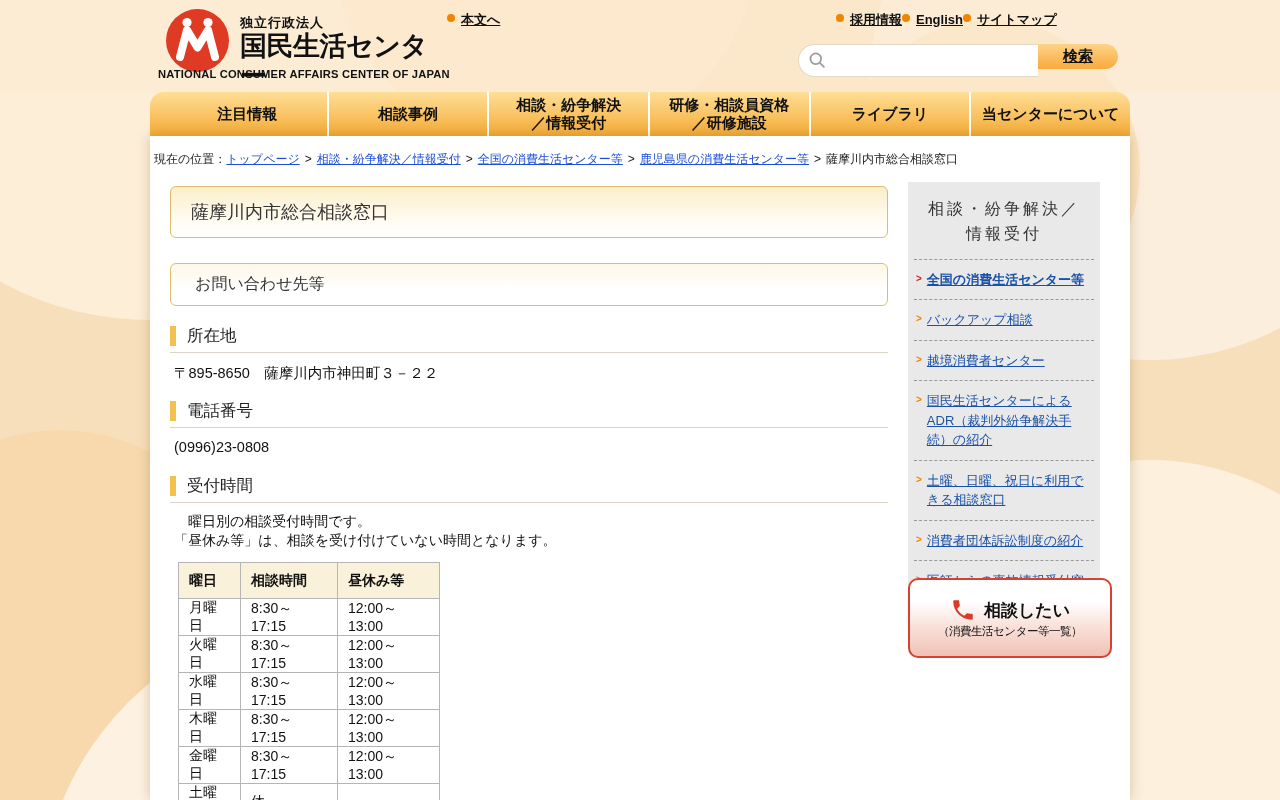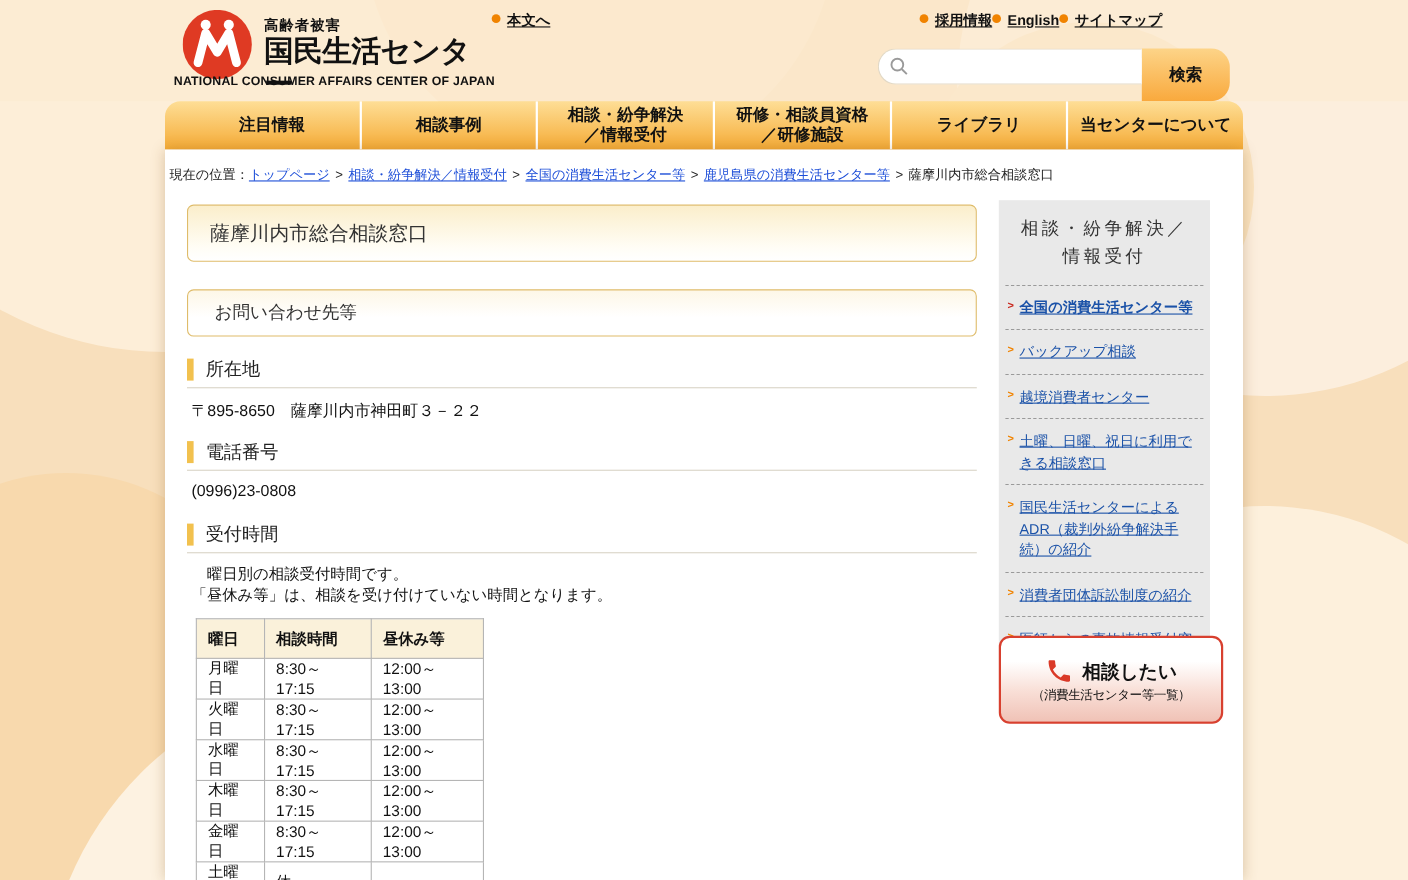--- a/index.html
+++ b/index.html
@@ -30,21 +30,21 @@
   .bullet { display:inline-block; width:8px; height:8px; border-radius:50%; background:#f08300; margin-right:6px; vertical-align:2px; }
   .toplink { font-size:13px; font-weight:bold; color:#111; text-decoration:underline; cursor:pointer; }
   .skip-link-wrap { position:absolute; left:447px; top:10px; }
   .toplinks { position:absolute; left:836px; top:10px; display:flex; white-space:nowrap; }
 
   
   .searchbar { position:absolute; left:798px; top:44px; width:320px; height:33px; display:flex; }
   .search-input-wrap { position:relative; flex:1; }
   .search-input-wrap svg { position:absolute; left:10px; top:7px; }
   .search-input { width:100%; height:33px; border:1px solid #e2d9c6; border-right:none; border-radius:17px 0 0 17px; padding:0 8px 0 34px; font-size:14px; background:#fff; outline:none; }
-  .search-btn { width:80px; height:48px; border:none; border-radius:0 17px 17px 0; background:linear-gradient(180deg,#fdd488,#f9a93d); font-size:15px; font-weight:bold; color:#111; cursor:pointer; font-family:inherit; }
+  .search-btn { width:80px; height:25px; border:none; border-radius:0 17px 17px 0; background:linear-gradient(180deg,#fdd488,#f9a93d); font-size:15px; font-weight:bold; color:#111; cursor:pointer; font-family:inherit;text-decoration:underline; }
 
   
   .nav { position:absolute; left:150px; top:92px; width:980px; height:44px; display:flex; background:linear-gradient(180deg,#fede96,#f5ab36); border-radius:14px 14px 0 0; overflow:hidden; }
   .nav-item { flex:1; display:flex; flex-direction:column; justify-content:center; align-items:center; font-size:15px; font-weight:bold; line-height:1.18; cursor:pointer; border-left:2px solid #fff; text-align:center; }
   .nav-item:first-child { border-left:none;padding-left:18px; }
 
   
   .content { position:absolute; left:150px; top:136px; width:980px; height:664px; background:#fff; box-shadow:0 0 12px rgba(130,85,30,0.3); overflow:hidden; }
 
   .breadcrumb { position:absolute; left:4px; top:15px; font-size:12px; color:#222; white-space:nowrap; }
@@ -105,21 +105,21 @@
   <div class="logo">
     <div class="logo-mark">
       <svg width="63" height="63" viewBox="0 0 63 63">
         <circle cx="31.5" cy="31.5" r="31.5" fill="#df3a23"></circle>
         <path d="M14 48 L21 21 L31.5 38.5 L42 21 L49 48" stroke="#fff" stroke-width="8" stroke-linecap="round" stroke-linejoin="round" fill="none"></path>
         <circle cx="21" cy="13.5" r="4.6" fill="#fff"></circle>
         <circle cx="42" cy="13.5" r="4.6" fill="#fff"></circle>
       </svg>
     </div>
     <div class="logo-text">
-      <div class="org-type">高齢者被害</div>
+      <div class="org-type">独立行政法人</div>
       <div class="org-name">国民生活センター</div>
     </div>
     <div class="org-en">NATIONAL CONSUMER AFFAIRS CENTER OF JAPAN</div>
   </div>
 
   <div class="skip-link-wrap">
     <span class="bullet"></span><a class="toplink">本文へ</a>
   </div>
 
   <div class="toplinks">
@@ -249,25 +249,25 @@
       <div class="side-item">
         <span class="side-arrow"></span>
         <a>バックアップ相談</a>
       </div>
       <div class="side-item">
         <span class="side-arrow"></span>
         <a>越境消費者センター</a>
       </div>
       <div class="side-item">
         <span class="side-arrow"></span>
+        <a>国民生活センターによるADR（裁判外紛争解決手続）の紹介</a>
+      </div>
+      <div class="side-item">
+        <span class="side-arrow"></span>
         <a>土曜、日曜、祝日に利用できる相談窓口</a>
-      </div>
-      <div class="side-item">
-        <span class="side-arrow"></span>
-        <a>国民生活センターによるADR（裁判外紛争解決手続）の紹介</a>
       </div>
       <div class="side-item">
         <span class="side-arrow"></span>
         <a>消費者団体訴訟制度の紹介</a>
       </div>
       <div class="side-item">
         <span class="side-arrow"></span>
         <a>医師からの事故情報受付窓口</a>
       </div>
     </div>

